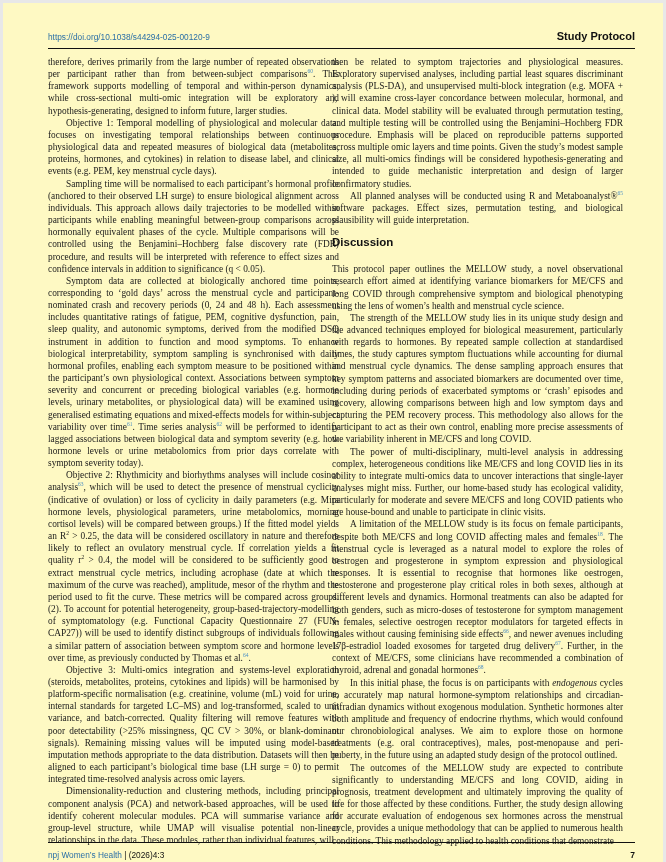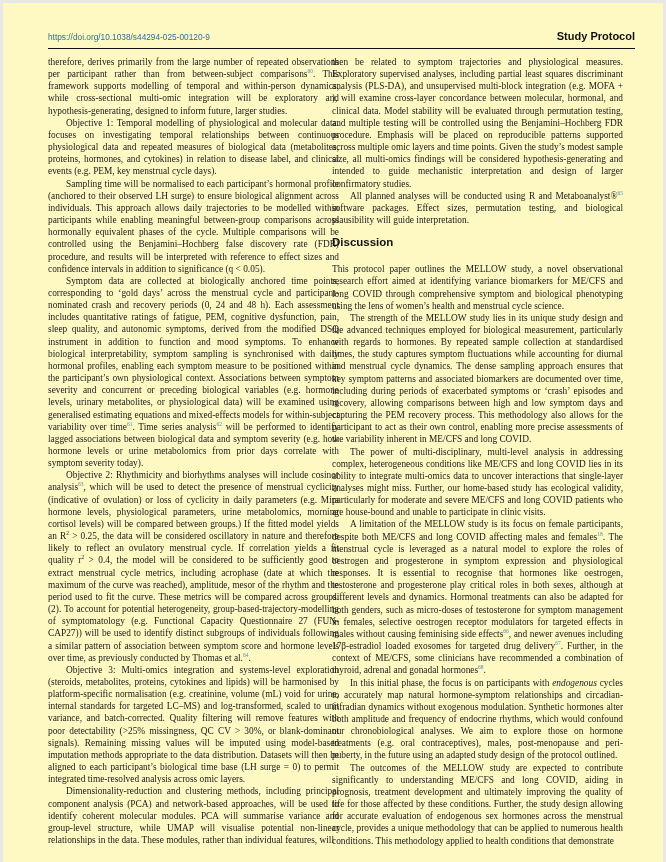--- a/index.html
+++ b/index.html
@@ -89,13 +89,17 @@
     <div id="col-right-discussion">
         <p>This protocol paper outlines the MELLOW study, a novel observational research effort aimed at identifying variance biomarkers for ME/CFS and long COVID through comprehensive symptom and biological phenotyping using the lens of women’s health and menstrual cycle science.</p>
         <p class="ind">The strength of the MELLOW study lies in its unique study design and the advanced techniques employed for biological measurement, particularly with regards to hormones. By repeated sample collection at standardised times, the study captures symptom fluctuations while accounting for diurnal and menstrual cycle dynamics. The dense sampling approach ensures that key symptom patterns and associated biomarkers are documented over time, including during periods of exacerbated symptoms or ‘crash’ episodes and recovery, allowing comparisons between high and low symptom days and capturing the PEM recovery process. This methodology also allows for the participant to act as their own control, enabling more precise assessments of the variability inherent in ME/CFS and long COVID.</p>
         <p class="ind">The power of multi-disciplinary, multi-level analysis in addressing complex, heterogeneous conditions like ME/CFS and long COVID lies in its ability to integrate multi-omics data to uncover interactions that single-layer analyses might miss. Further, our home-based study has ecological validity, particularly for moderate and severe ME/CFS and long COVID patients who are house-bound and unable to participate in clinic visits.</p>
         <p class="ind">A limitation of the MELLOW study is its focus on female participants, despite both ME/CFS and long COVID affecting males and females<sup class="ref">18</sup>. The menstrual cycle is leveraged as a natural model to explore the roles of oestrogen and progesterone in symptom expression and physiological responses. It is essential to recognise that hormones like oestrogen, testosterone and progesterone play critical roles in both sexes, although at different levels and dynamics. Hormonal treatments can also be adapted for both genders, such as micro-doses of testosterone for symptom management in females, selective oestrogen receptor modulators for targeted effects in males without causing feminising side effects<sup class="ref">66</sup>, and newer avenues including 17β-estradiol loaded exosomes for targeted drug delivery<sup class="ref">67</sup>. Further, in the context of ME/CFS, some clinicians have recommended a combination of thyroid, adrenal and gonadal hormones<sup class="ref">68</sup>.</p>
         <p class="ind">In this initial phase, the focus is on participants with <em>endogenous</em> cycles to accurately map natural hormone-symptom relationships and circadian-infradian dynamics without exogenous modulation. Synthetic hormones alter both amplitude and frequency of endocrine rhythms, which would confound our chronobiological analyses. We aim to explore those on hormone treatments (e.g. oral contraceptives), males, post-menopause and peri-puberty, in the future using an adapted study design of the protocol outlined.</p>
         <p class="ind">The outcomes of the MELLOW study are expected to contribute significantly to understanding ME/CFS and long COVID, aiding in prognosis, treatment development and ultimately improving the quality of life for those affected by these conditions. Further, the study design allowing for accurate evaluation of endogenous sex hormones across the menstrual cycle, provides a unique methodology that can be applied to numerous health conditions. This methodology applied to health conditions that demonstrate</p>
       </div>
   </div>
 
+  <div class="footer">
+    <span class="journal"><span>npj Women’s Health</span><span class="sep"> <span>|</span> </span><span class="cite">(2026)4:3</span></span>
+    <span class="pageno">7</span>
+  </div>
 </div>
 
 </body></html>

